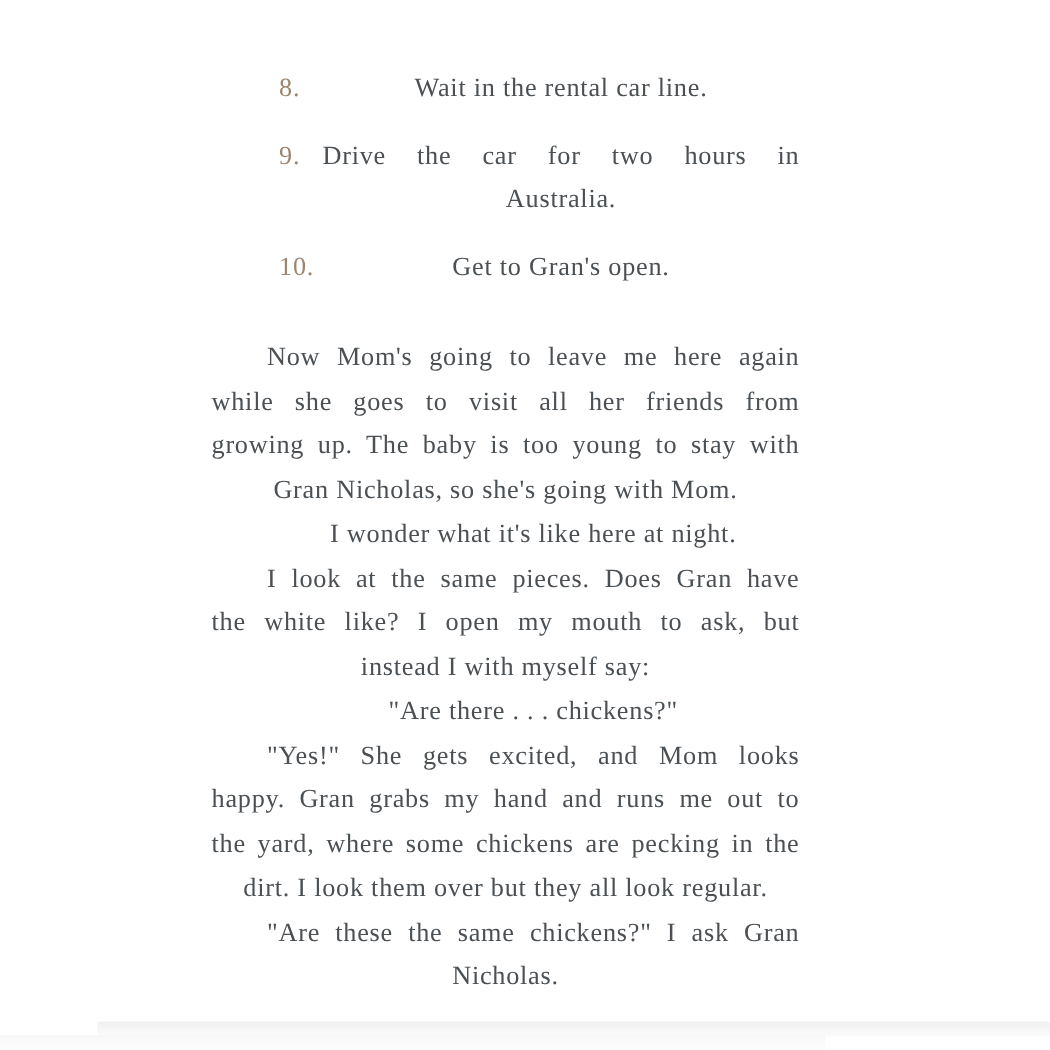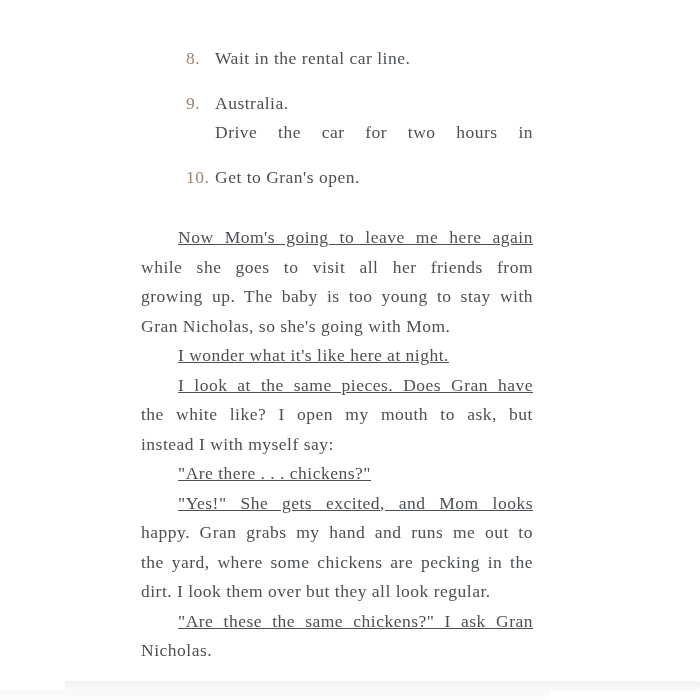--- a/index.html
+++ b/index.html
@@ -37,31 +37,30 @@
     color: var(--marker, #9c8570);
   }
   .li-text {
     flex: 1;
     min-width: 0;
   }
   .paragraphs {
     margin-top: 31px;
   }
   .line {
-    text-align: left;
+    text-align: center;
     white-space: nowrap;
   }
   .line.stretch {
     white-space: normal;
     text-align: justify;
     text-align-last: justify;
   }
   .line.indent {
     text-indent: 37px;
-    text-decoration: underline;
   }
   .edge {
     position: absolute;
     pointer-events: none;
   }
   .edge-1 {
     left: 65px;
     right: 0;
     top: 681px;
     height: 10px;
@@ -84,22 +83,22 @@
     <div class="numbered-list">
         <div class="li">
           <span class="marker">8.</span>
           <div class="li-text">
             <div class="line">Wait in the rental car line.</div>
           </div>
         </div>
         <div class="li">
           <span class="marker">9.</span>
           <div class="li-text">
+            <div class="line stretch">Drive the car for two hours in</div>
             <div class="line">Australia.</div>
-            <div class="line stretch">Drive the car for two hours in</div>
           </div>
         </div>
         <div class="li">
           <span class="marker">10.</span>
           <div class="li-text">
             <div class="line">Get to Gran's open.</div>
           </div>
         </div>
       </div>
     <div class="paragraphs">

